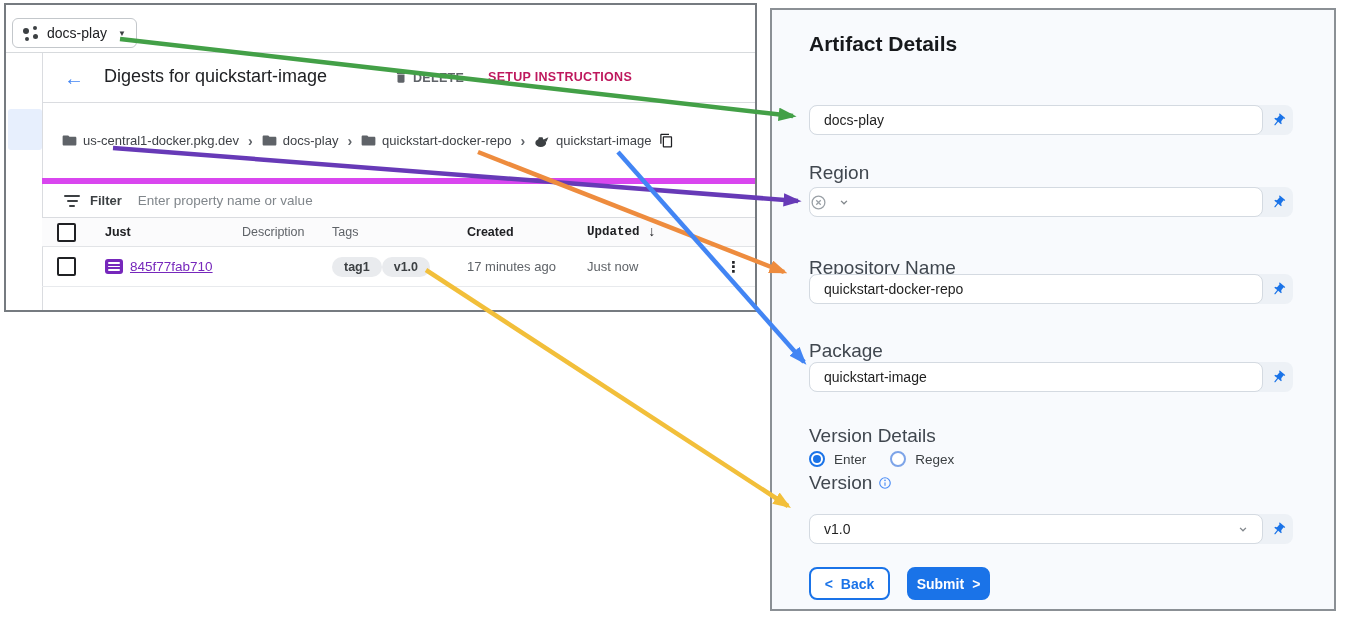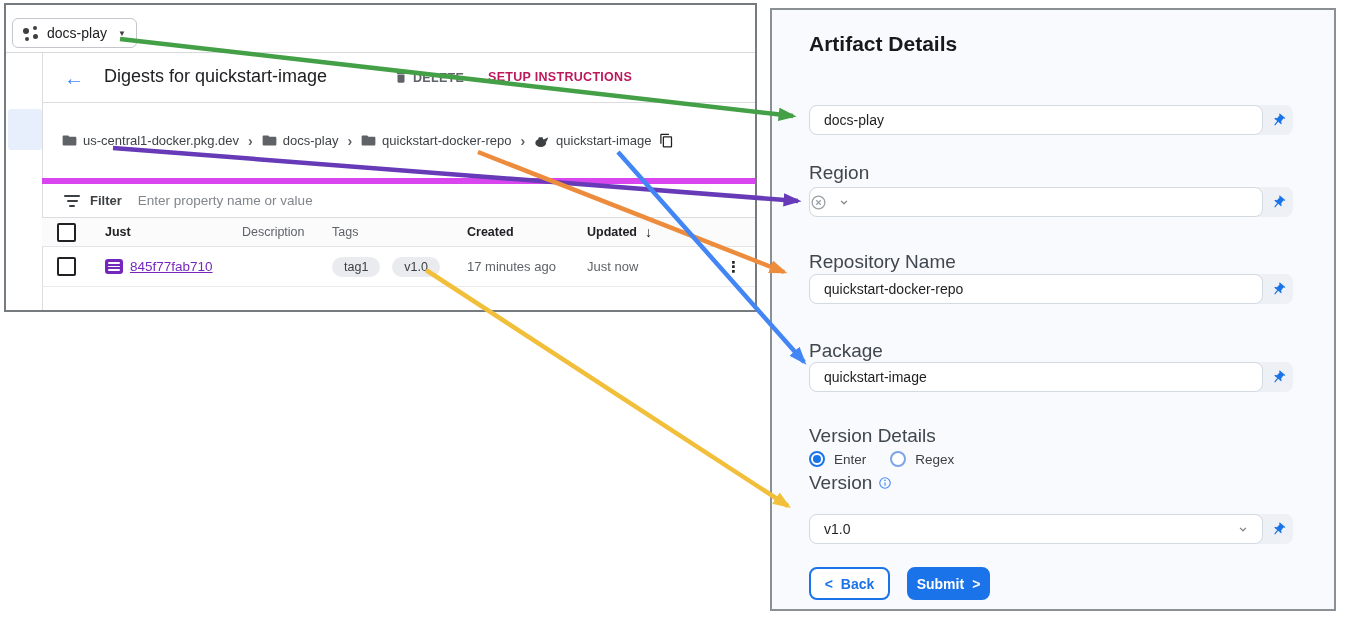--- a/index.html
+++ b/index.html
@@ -60,28 +60,28 @@
           font:13.5px "Liberation Sans",sans-serif;color:#202124;}
   .filter-row input::placeholder{color:#80868b;}
 
   .tgrid{display:grid;grid-template-columns:48px 137px 90px 135px 120px 115px 1fr;
          align-items:center;padding-left:15px;box-sizing:border-box;}
   .thead{height:29px;background:#fbfbfc;border-bottom:1px solid #e2e4e7;font-size:12.5px;}
   .th-strong{font-weight:700;color:#202124;}
   .th-dim{color:#5f6368;}
   .trow{height:40px;border-bottom:1px solid #e8eaed;font-size:13px;color:#5f6368;}
   .checkbox{width:15px;height:15px;border:2px solid #202124;border-radius:2px;background:#fff;cursor:pointer;}
-  .updated-col{display:flex;align-items:center;gap:8px;}
+  .updated-col{display:flex;align-items:center;gap:8px;font-family:Liberation Mono, monospace;}
   .sort-icon{font-size:14px;font-weight:700;color:#202124;}
   .name-cell{display:flex;align-items:center;gap:7px;}
   .digest-icon{width:18px;height:15px;background:#7627bb;border-radius:3px;
          display:flex;flex-direction:column;justify-content:center;gap:2px;padding:0 3px;box-sizing:border-box;}
   .digest-icon i{height:1.6px;background:#fff;border-radius:1px;}
   .digest-link{color:#7627bb;text-decoration:underline;cursor:pointer;font-size:13.5px;}
-  .chips{display:flex;gap:12px;}
+  .chips{display:flex;font-weight:bold;}
   .chip{background:#e9ebee;border-radius:11px;padding:3px 12px;font-size:12.5px;color:#3c4043;}
   .row-menu{justify-self:start;margin-left:24px;font-size:15px;font-weight:700;color:#202124;
          letter-spacing:0;cursor:pointer;line-height:14px;}
 
   
   .panel{position:absolute;left:770px;top:8px;width:566px;height:603px;background:#f8fafd;
          border:2px solid #8b9095;box-sizing:border-box;}
   .panel-title{position:absolute;left:37px;top:22px;font-size:21px;font-weight:700;color:#17191c;}
   .f-label{position:absolute;left:37px;font-size:19px;font-weight:500;color:#40474f;display:flex;align-items:center;gap:6px;}
   .f-row{position:absolute;left:37px;width:484px;height:30px;background:#edf1f6;border-radius:8px;display:flex;}
@@ -255,21 +255,21 @@
           </svg>
       </span>
     </div>
     <div class="pin-slot">
       <svg width="15" height="15" viewBox="0 0 24 24">
           <path fill="#1a73e8" transform="rotate(40 12 12)" d="M16 9V4h1a1 1 0 0 0 0-2H7a1 1 0 0 0 0 2h1v5c0 1.66-1.34 3-3 3v2h5.97v7l1 1 1-1v-7H19v-2c-1.66 0-3-1.34-3-3z"></path>
         </svg>
     </div>
   </div>
 
-  <div class="f-label" style="top:241px;">Repository Name</div>
+  <div class="f-label" style="top:247px;">Repository Name</div>
   <div class="f-row" style="top:264px;">
     <div class="f-input">
       <input value="quickstart-docker-repo" style="">
     </div>
     <div class="pin-slot">
       <svg width="15" height="15" viewBox="0 0 24 24">
           <path fill="#1a73e8" transform="rotate(40 12 12)" d="M16 9V4h1a1 1 0 0 0 0-2H7a1 1 0 0 0 0 2h1v5c0 1.66-1.34 3-3 3v2h5.97v7l1 1 1-1v-7H19v-2c-1.66 0-3-1.34-3-3z"></path>
         </svg>
     </div>
   </div>

